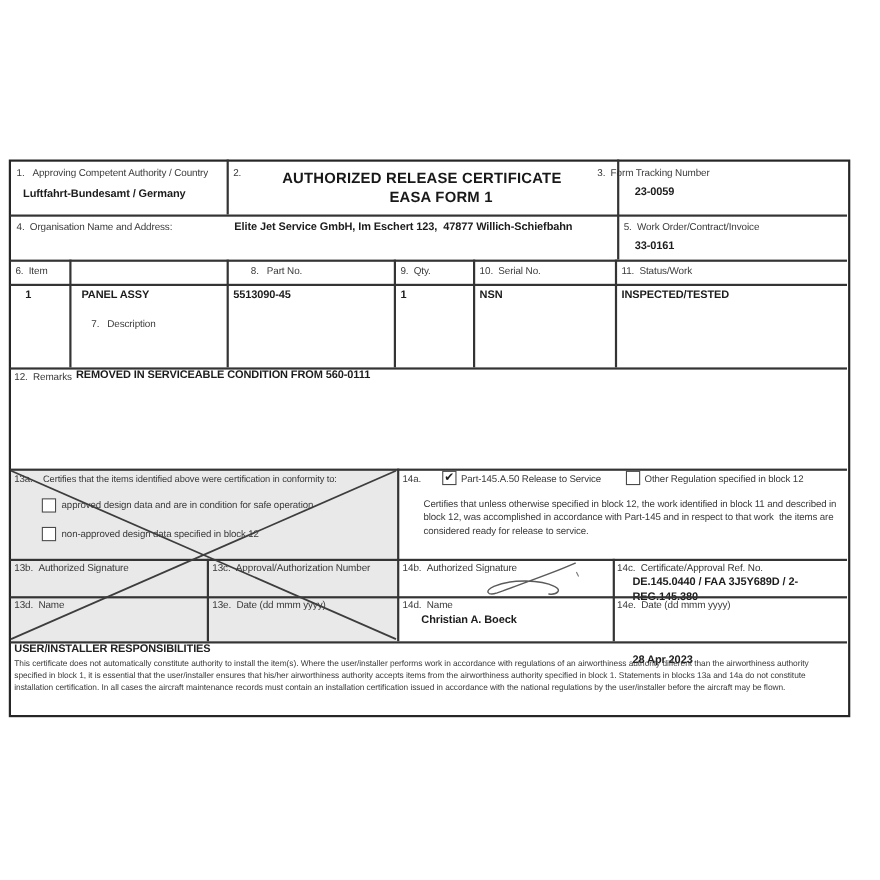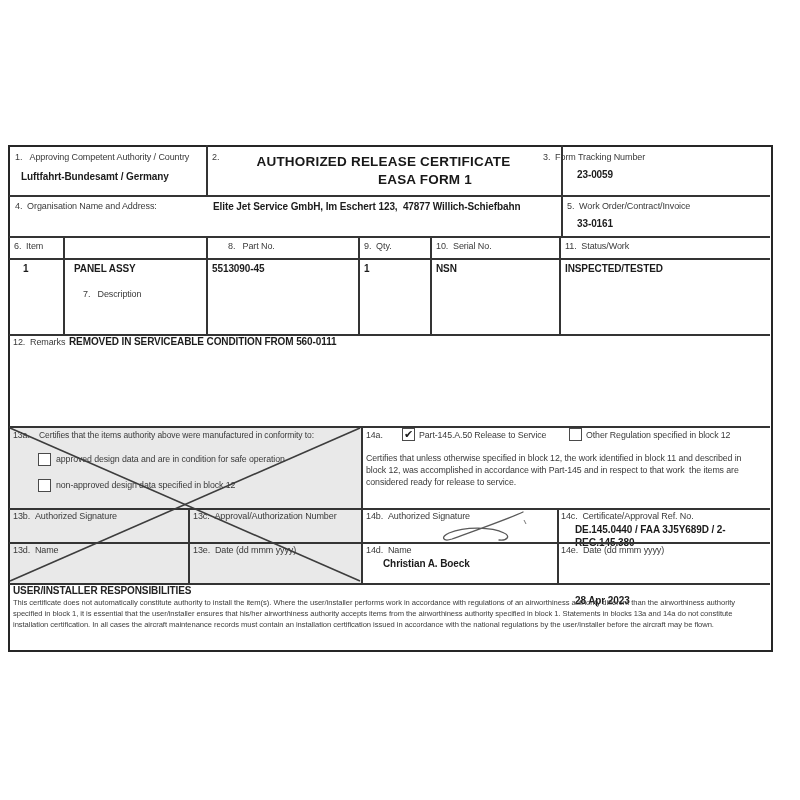--- a/index.html
+++ b/index.html
@@ -7,21 +7,21 @@
          font-family:"Liberation Sans","DejaVu Sans",sans-serif;color:#2e2e2e;}
   .form-border{position:absolute;left:8px;top:145px;width:761px;height:503px;border:2px solid #262626;z-index:4;}
   .shade13{position:absolute;left:9px;top:427px;width:352px;height:156px;background:#e9e9e9;z-index:1;}
   .hl{position:absolute;height:1.5px;background:#343434;z-index:4;}
   .vl{position:absolute;width:1.5px;background:#343434;z-index:4;}
   .lab{position:absolute;font-size:9px;color:#3a3a3a;letter-spacing:-0.1px;white-space:nowrap;z-index:3;}
   .val{position:absolute;font-size:10px;font-weight:bold;color:#1c1c1c;letter-spacing:-0.1px;white-space:nowrap;z-index:3;}
   .wrapval{white-space:normal;line-height:15px;}
   .title{position:absolute;font-size:13.5px;font-weight:bold;color:#181818;text-align:center;letter-spacing:0.2px;z-index:3;}
   .small{position:absolute;font-size:8.8px;color:#3a3a3a;letter-spacing:-0.1px;white-space:nowrap;z-index:3;}
-  .para{position:absolute;font-size:8.8px;color:#3a3a3a;letter-spacing:-0.1px;line-height:12px;white-space:normal;z-index:3;}
+  .para{position:absolute;font-size:8.8px;color:#3a3a3a;letter-spacing:-0.1px;line-height:12px;white-space:normal;z-index:3;margin-left:19px;}
   .cb{position:absolute;width:11px;height:11px;border:1.4px solid #4a4a4a;background:#fff;z-index:3;
       font-size:11px;font-weight:bold;color:#1c1c1c;line-height:10px;text-align:center;}
   .resp-title{position:absolute;font-size:10px;font-weight:bold;color:#222;letter-spacing:-0.1px;z-index:3;}
   .resp-body{position:absolute;font-size:7.6px;color:#3c3c3c;line-height:11px;letter-spacing:-0.05px;z-index:3;}
   .overlay{position:absolute;left:0;top:0;z-index:5;pointer-events:none;}
   .val14c{white-space:normal;line-height:13px;width:200px;}
 </style>
 </head>
 <body>
 
@@ -48,21 +48,21 @@
   <div class="vl" style="left:430px;top:236px;height:98px;"></div>
   <div class="vl" style="left:559px;top:236px;height:98px;"></div>
   <div class="vl" style="left:361px;top:426px;height:157px;"></div>
   <div class="vl" style="left:188px;top:508px;height:75px;"></div>
   <div class="vl" style="left:557px;top:508px;height:75px;"></div>
 
   <div class="lab" style="left:15px;top:152px;">1.&nbsp;&nbsp;&nbsp;Approving Competent Authority / Country</div>
   <div class="val" style="left:21px;top:171px;">Luftfahrt-Bundesamt / Germany</div>
   <div class="lab" style="left:212px;top:152px;">2.</div>
   <div class="title" style="left:206px;top:154px;width:355px;">AUTHORIZED RELEASE CERTIFICATE</div>
-  <div class="title" style="left:224px;top:172px;width:402px;">EASA FORM 1</div>
+  <div class="title" style="left:200px;top:172px;width:402px;">EASA FORM 1</div>
   <div class="lab" style="left:543px;top:152px;">3.&nbsp;&nbsp;Form Tracking Number</div>
   <div class="val" style="left:577px;top:169px;">23-0059</div>
 
   <div class="lab" style="left:15px;top:201px;">4.&nbsp;&nbsp;Organisation Name and Address:</div>
   <div class="val wrapval" style="left:213px;top:199px;width:352px;">Elite Jet Service GmbH, Im Eschert 123,&nbsp; 47877 Willich-Schiefbahn</div>
   <div class="lab" style="left:567px;top:201px;">5.&nbsp;&nbsp;Work Order/Contract/Invoice</div>
   <div class="val" style="left:577px;top:218px;">33-0161</div>
 
   <div class="lab" style="left:14px;top:241px;">6.&nbsp;&nbsp;Item</div>
   <div class="lab" style="left:83px;top:241px;margin-top:48px;">7.&nbsp;&nbsp;&nbsp;Description</div>
@@ -75,21 +75,21 @@
   <div class="val" style="left:74px;top:263px;">PANEL ASSY</div>
   <div class="val" style="left:212px;top:263px;">5513090-45</div>
   <div class="val" style="left:364px;top:263px;">1</div>
   <div class="val" style="left:436px;top:263px;">NSN</div>
   <div class="val" style="left:565px;top:263px;">INSPECTED/TESTED</div>
 
   <div class="lab" style="left:13px;top:337px;">12.&nbsp;&nbsp;Remarks</div>
   <div class="val" style="left:69px;top:336px;">REMOVED IN SERVICEABLE CONDITION FROM 560-0111</div>
 
   <div class="small" style="left:13px;top:430px;">13a.</div>
-  <div class="small" style="left:39px;top:430px;font-size:8.5px;">Certifies that the items authority above were manufactured in conformity to:</div>
+  <div class="small" style="left:39px;top:430px;font-size:8.5px;">Certifies that the items identified above were certification in conformity to:</div>
   <span class="cb" style="left:38px;top:453px;"></span>
   <div class="small" style="left:56px;top:454px;">approved design data and are in condition for safe operation</div>
   <span class="cb" style="left:38px;top:479px;"></span>
   <div class="small" style="left:56px;top:480px;">non-approved design data specified in block 12</div>
 
   <div class="small" style="left:366px;top:430px;">14a.</div>
   <span class="cb" style="left:402px;top:428px;">✔</span>
   <div class="small" style="left:419px;top:430px;">Part-145.A.50 Release to Service</div>
   <span class="cb" style="left:569px;top:428px;"></span>
   <div class="small" style="left:586px;top:430px;">Other Regulation specified in block 12</div>

